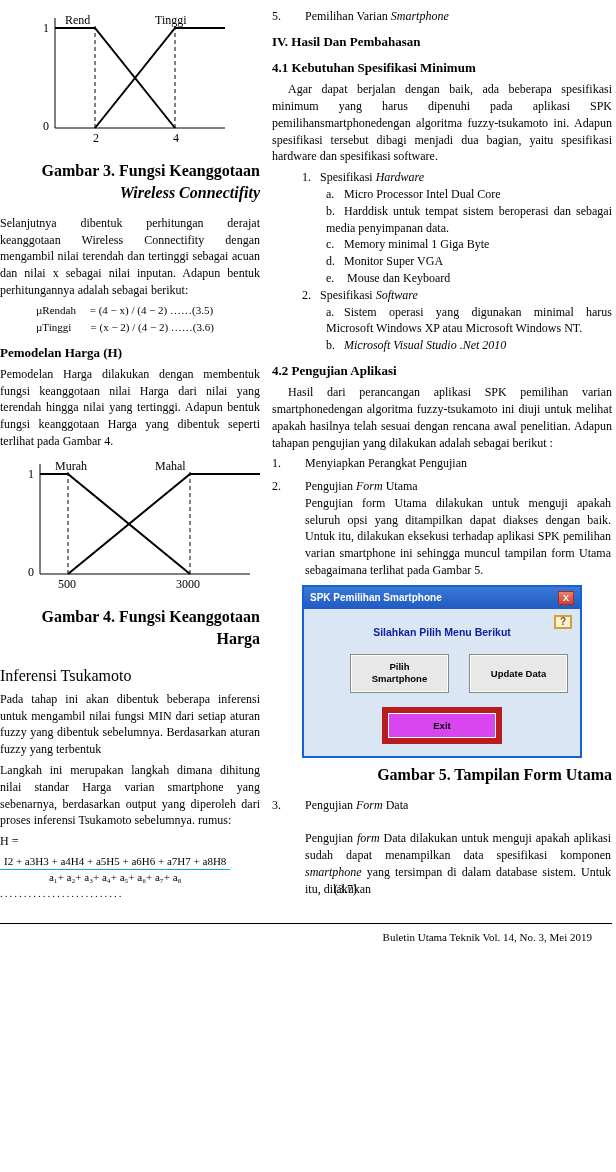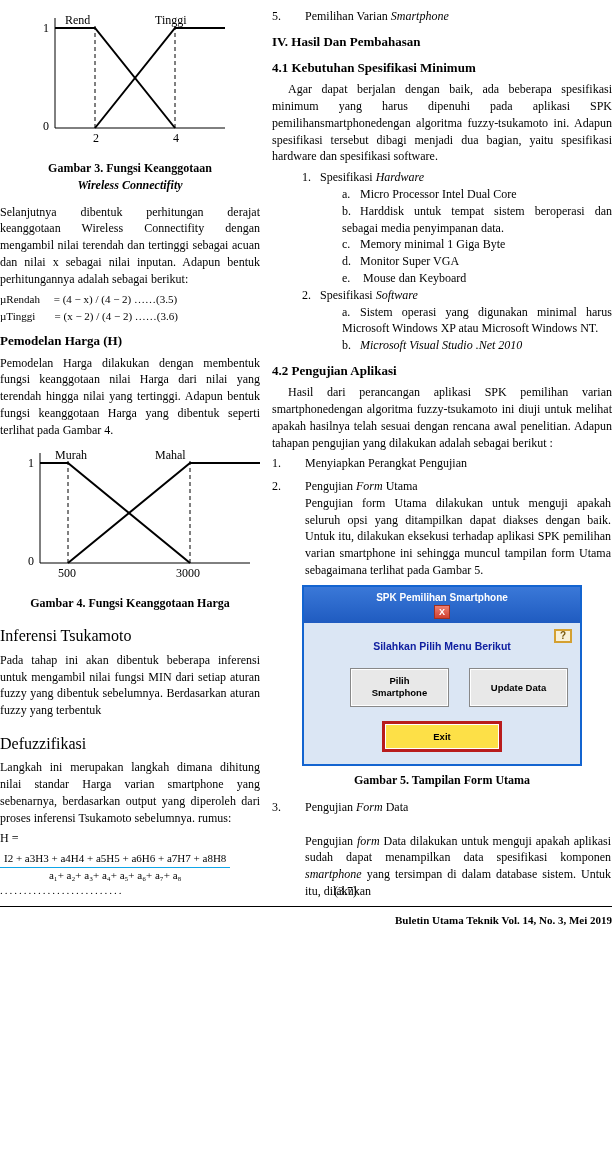--- a/index.html
+++ b/index.html
@@ -18,44 +18,43 @@
     }
     .col {
       flex: 1;
       min-width: 0;
     }
     .col-left { flex: 0 0 260px; }
     .col-right { flex: 1; }
     p { text-align: justify; margin: 4px 0; }
     h4 { font-size: 13px; font-weight: bold; margin: 8px 0 4px; font-family: Liberation Serif, serif; }
     .italic { font-style: italic; }
-    .caption { text-align: center; font-weight: bold; margin: 2px 0 10px; font-size: 12px; }
+    .caption { text-align: right; font-weight: bold; margin: 2px 0 10px; font-size: 16px; }
     svg { display: block; margin: 0 auto; }
     .spec-list { margin-left: 30px; }
     .spec-list .num { display: inline-block; width: 18px; }
-    .spec-list .sublist { margin-left: 40px; }
+    .spec-list .sublist { margin-left: 24px; }
     .spec-list .sublist .letter { display: inline-block; width: 18px; }
     .formula { font-size: 11px; }
     .app-window {
       width: 280px;
       margin: 6px auto;
       border: 2px solid #1364d0;
       background: #dbe6f4;
       font-family: Tahoma, sans-serif;
       font-size: 10px;
     }
     .titlebar {
       background: linear-gradient(#3a78d8, #1f5bc0);
       color: #fff;
       padding: 4px 6px;
       font-weight: bold;
       display: flex;
       justify-content: space-between;
       align-items: center;
-      flex-direction: column;
     }
     .close-btn {
       width: 16px; height: 14px;
       background: linear-gradient(#f08070, #d04030);
       border: 1px solid #a03020;
       color: #fff;
       display: flex; align-items: center; justify-content: center;
       font-weight: bold;
       font-size: 9px;
     }
@@ -89,39 +88,39 @@
       font-weight: bold;
       font-size: 9.5px;
       cursor: pointer;
     }
     .win-btn.tall { padding: 6px 4px; line-height: 1.3; margin-left: 34px; }
     .exit-row { text-align: center; }
     .exit-btn {
       display: inline-block;
       width: 120px;
       padding: 6px;
-      background: #fde047;
-      border: 3px solid #b91c1c;
+      background: #d946ef;
+      border: 6px solid #b91c1c;
       box-shadow: inset 0 0 0 1px #fff;
       font-weight: bold;
       font-size: 9.5px;
       cursor: pointer;
     }
     .footer {
       text-align: right;
       font-size: 11px;
-      padding: 6px 0 0;
+      margin-top: 20px;
+      padding: 6px 20px 0;
       border-top: 1px solid #000;
-      font-weight: bold;
     }
     .num-item { margin-bottom: 6px; }
     .num-item .n { display: inline-block; width: 30px; vertical-align: top; }
     .num-item .body { display: inline-block; width: calc(100% - 34px); vertical-align: top; text-align: justify;}
     .sub-heading2 { font-weight: normal; font-size: 16px; margin-top: 14px;}
-    .mu-line { margin: 2px 0; font-size: 11px; }
+    .mu-line { margin: 2px 0; font-size: 11px; padding-left: 36px; }
     .dotline { letter-spacing: 2px; }
   </style>
 </head>
 <body>
 
 <div class="page">
 
   <div class="col col-left">
 
     <svg width="230" height="150">
@@ -177,21 +176,20 @@
       <text x="176" y="134" font-size="12">3000</text>
       <text x="55" y="16" font-size="12">Murah</text>
       <text x="155" y="16" font-size="12">Mahal</text>
       <line x1="230" y1="20" x2="260" y2="20" stroke="#000" stroke-width="2"></line>
     </svg>
     <div class="caption">Gambar 4.  Fungsi Keanggotaan Harga</div>
 
     <div class="sub-heading2">Inferensi Tsukamoto</div>
     <p>Pada tahap ini akan dibentuk beberapa inferensi untuk mengambil nilai fungsi MIN dari setiap aturan fuzzy yang dibentuk sebelumnya. Berdasarkan aturan fuzzy yang terbentuk</p>
 
-    <div class="sub-heading2">Defuzzifikasi</div>
     <p>Langkah ini merupakan langkah dimana dihitung nilai standar Harga varian smartphone yang sebenarnya, berdasarkan output yang diperoleh dari proses inferensi Tsukamoto sebelumnya. rumus:</p>
     <p>H      =</p>
 
     <div class="formula">
       <div style="display:inline-block; text-align:center;">
         <div style="border-bottom:1px solid #0ea5e9; padding:0 4px;">I2 + a3H3 + a4H4 + a5H5 + a6H6 + a7H7 + a8H8</div>
         <div>a₁+ a₂+ a₃+ a₄+ a₅+ a₆+ a₇+ a₈</div>
       </div>
       <span class="dotline">..........................</span>
     </div>

